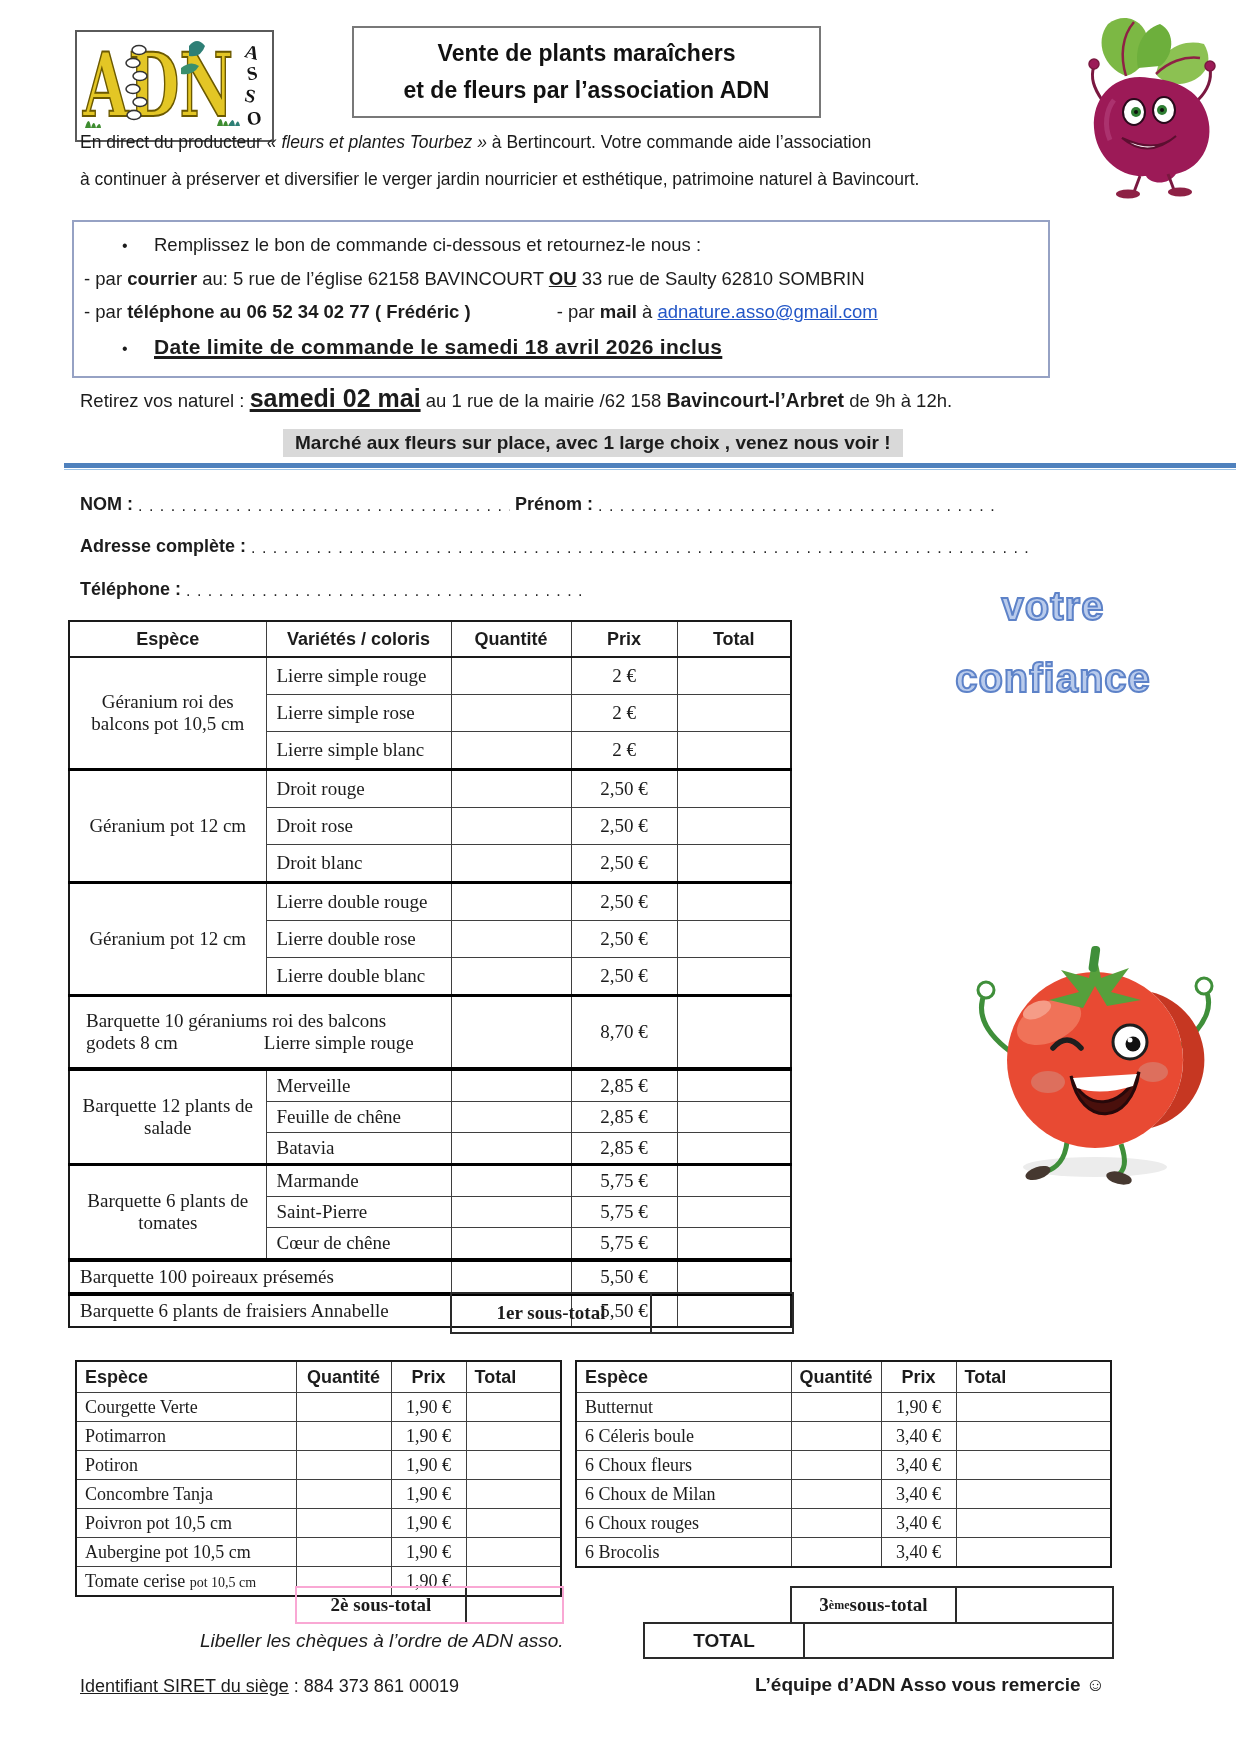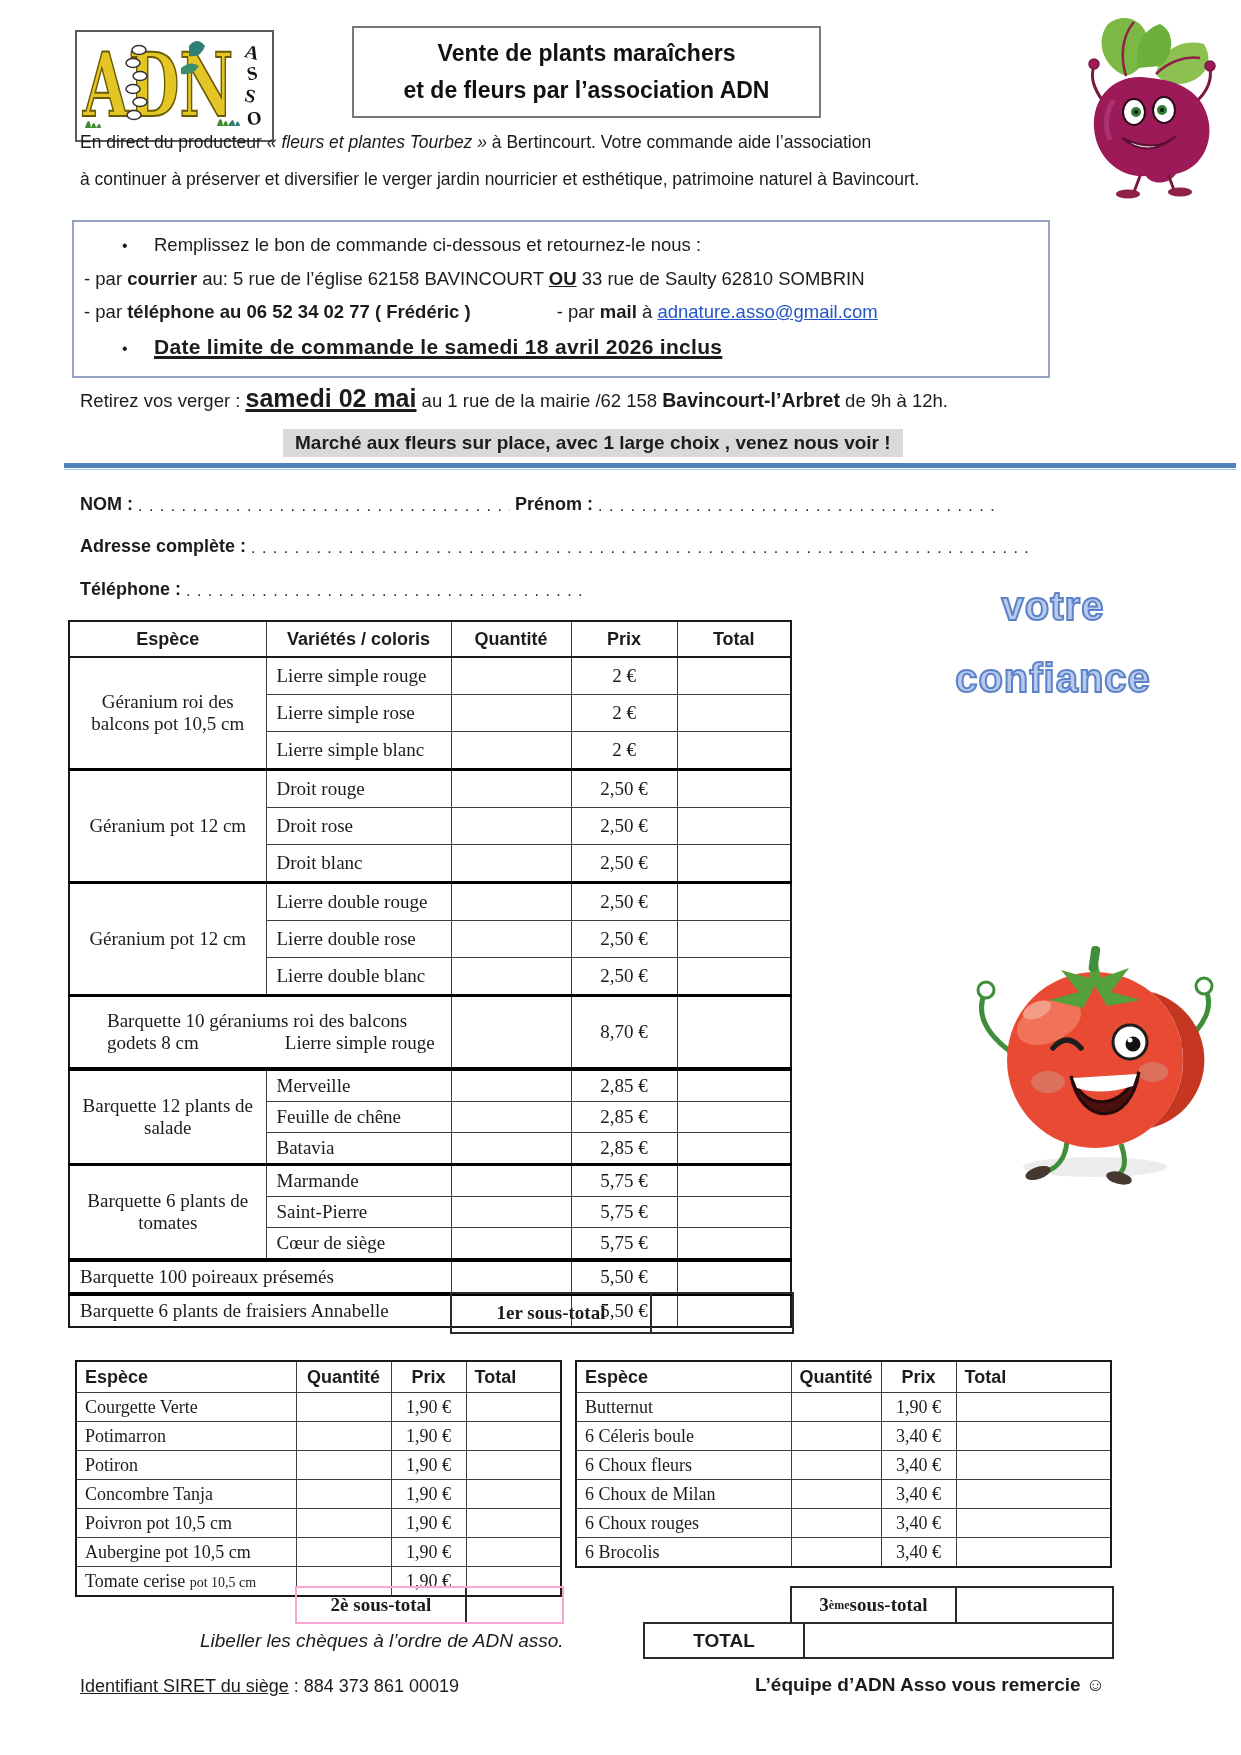--- a/index.html
+++ b/index.html
@@ -37,21 +37,21 @@
   
   table{border-collapse:collapse;table-layout:fixed;}
   .t1{left:68px;top:620px;width:722px;font-family:"Liberation Serif","DejaVu Serif",serif;font-size:19px;border:2px solid #1a1a1a;}
   .t1 td{border:1px solid #3f3f3f;height:36px;padding:0 6px;overflow:hidden;}
   .t1 tr.hdr td{font-family:"Liberation Sans",sans-serif;font-weight:bold;font-size:18px;text-align:center;height:34px;border-bottom:2px solid #1a1a1a;}
   .t1 td.esp{text-align:center;}
   .t1 td.var{text-align:left;padding-left:10px;}
   .t1 td.prc{text-align:center;}
   .t1 tr.sec td{border-top:3px solid #000;}
   .t1 tr.thick td{border-top:4px solid #000;}
-  .t1 td.merged{padding-left:37px;}
+  .t1 td.merged{padding-left:16px;}
   .t1 tr.tall td{height:70px;}
   .t1 tr.short td{height:30px;}
   .sp60{display:inline-block;width:86px;}
 
   .subtotal1{left:450px;top:1292px;width:340px;height:38px;border:2px solid #2a2a2a;display:flex;}
   .subtotal1 .lbl{width:200px;border-right:2px solid #2a2a2a;display:flex;align-items:center;justify-content:center;
                   font-family:"Liberation Serif",serif;font-weight:bold;font-size:19px;box-sizing:border-box;}
   .subtotal1 .empty{flex:1;}
 
   
@@ -177,21 +177,21 @@
     </div>
     <div class="ob-line">
       <span>- par </span><b>téléphone au 06 52 34 02 77 ( Frédéric )</b><span class="gap70"></span><span>- par </span><b>mail</b><span>  à </span><a class="mail-link" href="#">adnature.asso@gmail.com</a>
     </div>
     <div class="ob-line" style="margin-top:2px">
       <span class="ob-bullet">•</span><span class="ob-deadline">Date limite de commande le  samedi 18 avril 2026 inclus</span>
     </div>
   </div>
 
   <div class="abs pickup">
-    <span>Retirez vos verger :  </span><span class="date">samedi 02 mai</span><span> au 1 rue de la mairie /62 158 </span><span class="place">Bavincourt-l’Arbret</span><span> de 9h à 12h.</span>
+    <span>Retirez vos naturel :  </span><span class="date">samedi 02 mai</span><span> au 1 rue de la mairie /62 158 </span><span class="place">Bavincourt-l’Arbret</span><span> de 9h à 12h.</span>
   </div>
   <div class="abs banner">Marché aux fleurs sur place, avec 1 large choix , venez nous voir !</div>
   <div class="abs divider"></div>
 
   <div class="abs form-line" style="left:80px;top:494px">
     <b>NOM :</b>
     <span class="dots" style="width:372px">. . . . . . . . . . . . . . . . . . . . . . . . . . . . . . . . . . . . . . . . . . . . . . . . . . . . . . . . . . . .</span>
     <b>Prénom :</b>
     <span class="dots" style="width:398px">. . . . . . . . . . . . . . . . . . . . . . . . . . . . . . . . . . . . . . . . . . . . . . . . . . . . . . . . . . . .</span>
   </div>
@@ -312,21 +312,21 @@
       <td class="prc">5,75 €</td>
       <td></td>
     </tr>
     <tr class="short">
       <td class="var">Saint-Pierre</td>
       <td></td>
       <td class="prc">5,75 €</td>
       <td></td>
     </tr>
     <tr class="short">
-      <td class="var">Cœur de siège</td>
+      <td class="var">Cœur de chêne</td>
       <td></td>
       <td class="prc">5,75 €</td>
       <td></td>
     </tr>
     <tr class="thick short">
       <td colspan="2" class="var">Barquette 100 poireaux présemés</td>
       <td></td>
       <td class="prc">5,50 €</td>
       <td></td>
     </tr>

